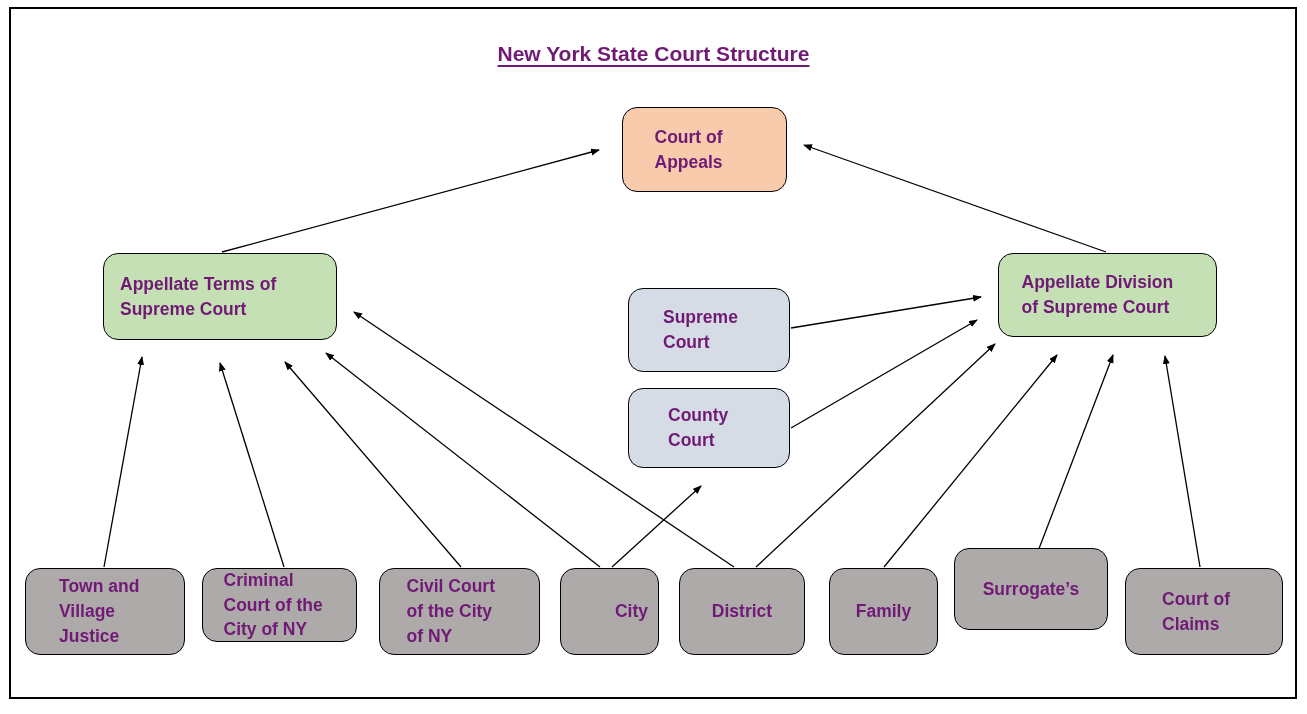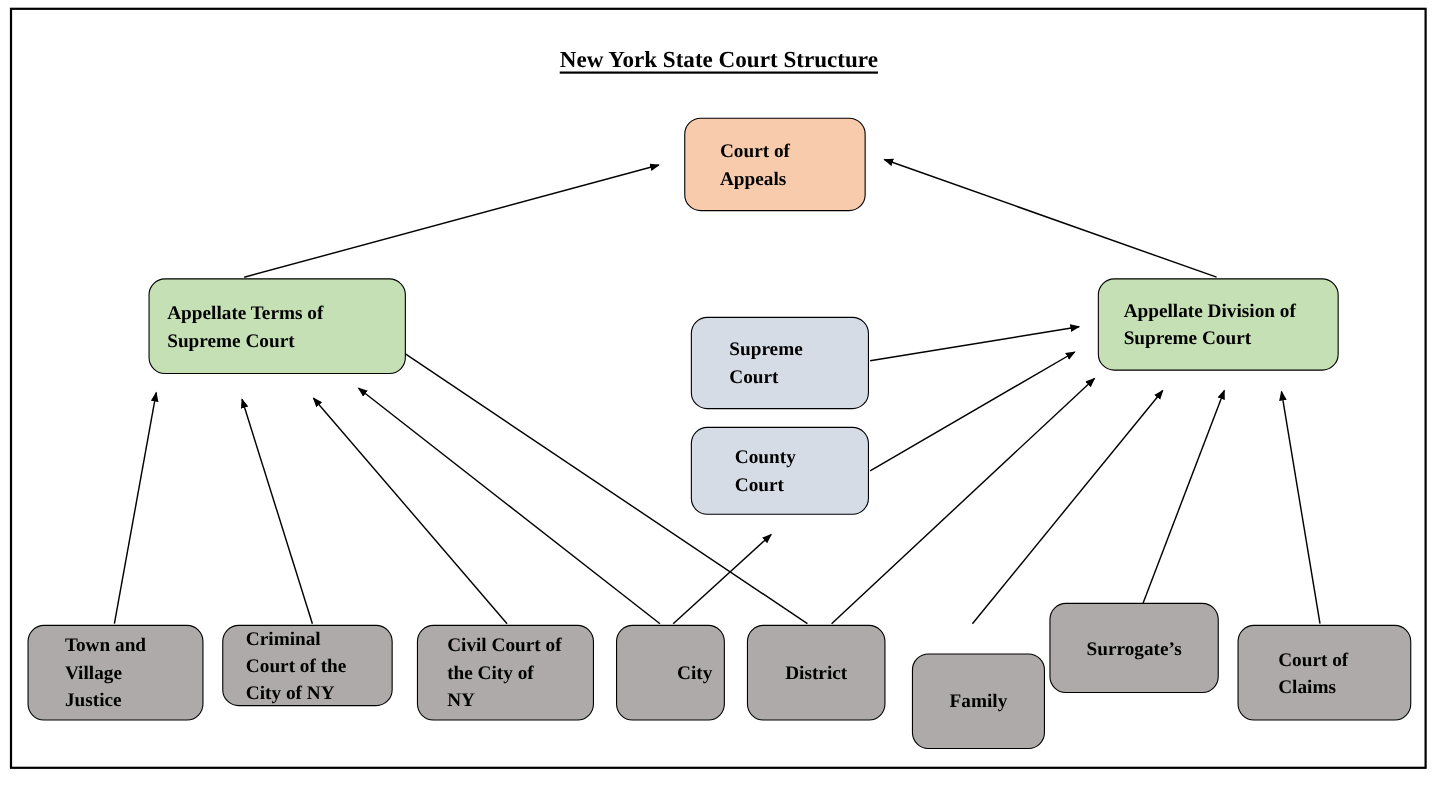--- a/index.html
+++ b/index.html
@@ -1,18 +1,18 @@
 <!DOCTYPE html>
 <html><head>
 <meta charset="utf-8">
 <style>
   html,body{margin:0;padding:0;background:#fff;}
   #canvas{
     position:relative;width:1307px;height:714px;background:#fff;overflow:hidden;
-    font-family:Liberation Serif, serif;color:#000000;
+    font-family:Liberation Sans, sans-serif;color:#701a75;
   }
   #frame{
     position:absolute;left:9px;top:7px;width:1288px;height:692px;
     border:2px solid #000;box-sizing:border-box;pointer-events:none;
   }
   #title{
     position:absolute;left:0;top:42px;width:1307px;text-align:center;
     font-size:21px;font-weight:bold;
   }
   #title span{text-decoration:underline;text-underline-offset:4px;}
@@ -59,21 +59,21 @@
       <line x1="756" y1="567" x2="995" y2="344" marker-end="url(#ah)"></line>
       <line x1="884" y1="567" x2="1057" y2="355" marker-end="url(#ah)"></line>
       <line x1="1032" y1="567" x2="1113" y2="355" marker-end="url(#ah)"></line>
       <line x1="1200" y1="567" x2="1165" y2="356" marker-end="url(#ah)"></line>
     </svg>
 
   <div class="node peach" style="left: 622px; top: 107px; width: 165px; height: 85px; background: rgb(248, 203, 173);">
     <span class="lbl" style="max-width:100px;">Court of Appeals</span>
   </div>
 
-  <div class="node green" style="left: 103px; top: 253px; width: 234px; height: 87px; background: rgb(197, 224, 180); margin-left: 32px;">
+  <div class="node green" style="left: 103px; top: 253px; width: 234px; height: 87px; background: rgb(197, 224, 180);">
     <span class="lbl" style="max-width:200px;">Appellate Terms of Supreme Court</span>
   </div>
 
   <div class="node green" style="left: 998px; top: 253px; width: 219px; height: 84px; background: rgb(197, 224, 180);">
     <span class="lbl" style="max-width:172px;">Appellate Division of Supreme Court</span>
   </div>
 
   <div class="node bluegray" style="left: 628px; top: 288px; width: 162px; height: 84px; background: rgb(214, 220, 229);">
     <span class="lbl" style="max-width:92px;">Supreme Court</span>
   </div>
@@ -95,21 +95,21 @@
   </div>
 
   <div class="node gray" style="left: 560px; top: 568px; width: 99px; height: 87px; background: rgb(174, 170, 170); padding-left: 44px;">
     <span class="lbl">City</span>
   </div>
 
   <div class="node gray" style="left: 679px; top: 568px; width: 126px; height: 87px; background: rgb(174, 170, 170);">
     <span class="lbl">District</span>
   </div>
 
-  <div class="node gray" style="left: 829px; top: 568px; width: 121px; height: 87px; background: rgb(174, 170, 170); margin-top: 26px;">
+  <div class="node gray" style="left: 829px; top: 568px; width: 109px; height: 87px; background: rgb(174, 170, 170);">
     <span class="lbl">Family</span>
   </div>
 
   <div class="node gray" style="left: 954px; top: 548px; width: 154px; height: 82px; background: rgb(174, 170, 170);">
     <span class="lbl">Surrogate’s</span>
   </div>
 
   <div class="node gray" style="left: 1125px; top: 568px; width: 158px; height: 87px; background: rgb(174, 170, 170);">
     <span class="lbl" style="max-width:84px;">Court of Claims</span>
   </div>

